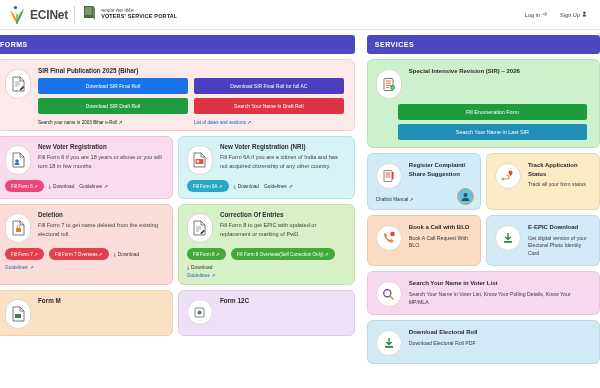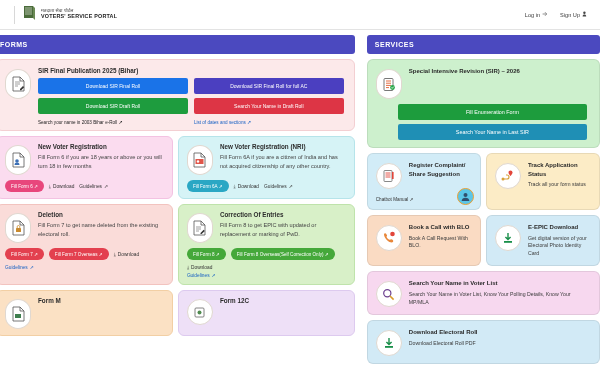--- a/index.html
+++ b/index.html
@@ -153,20 +153,31 @@
     width: 17px; height: 17px; border-radius: 50%;
     background: #5bc6e8; border: 1.2px solid #f0a030;
     display:flex;align-items:center;justify-content:center;
   }
   .relpos { position: relative; }
 </style>
 </head>
 <body>
 
 <div class="header">
+  <div class="brand">
+    <span class="eci-leaf">
+      <svg width="18" height="20" viewBox="0 0 18 20">
+        <path d="M9 19 C9 12 5 8 2 5 C4 11 6 14 9 19 Z" fill="#f7941e"></path>
+        <path d="M9 19 C9 12 12 7 16 4 C14 10 12 14 9 19 Z" fill="#4caf50"></path>
+        <path d="M9 19 L9 9" stroke="#2e7d32" stroke-width="1" fill="none"></path>
+        <circle cx="7.5" cy="2.5" r="1.6" fill="#2b4ea2"></circle>
+      </svg>
+    </span>
+    <span class="eci-name">ECINet</span>
+  </div>
   <div class="divider-v"></div>
   <div class="vsp">
     <span>
       <svg width="16" height="18" viewBox="0 0 16 18">
         <path d="M3 2 L12 2 L12 14 L3 14 Z" fill="#4a6b3a"></path>
         <path d="M4 4 L11 4 M4 6 L11 6 M4 8 L11 8 M4 10 L11 10" stroke="#cdd6c4" stroke-width=".8"></path>
         <path d="M12 2 L14 4 L14 16 L12 14 Z" fill="#6b8a55"></path>
       </svg>
     </span>
     <span class="vsp-txt">

